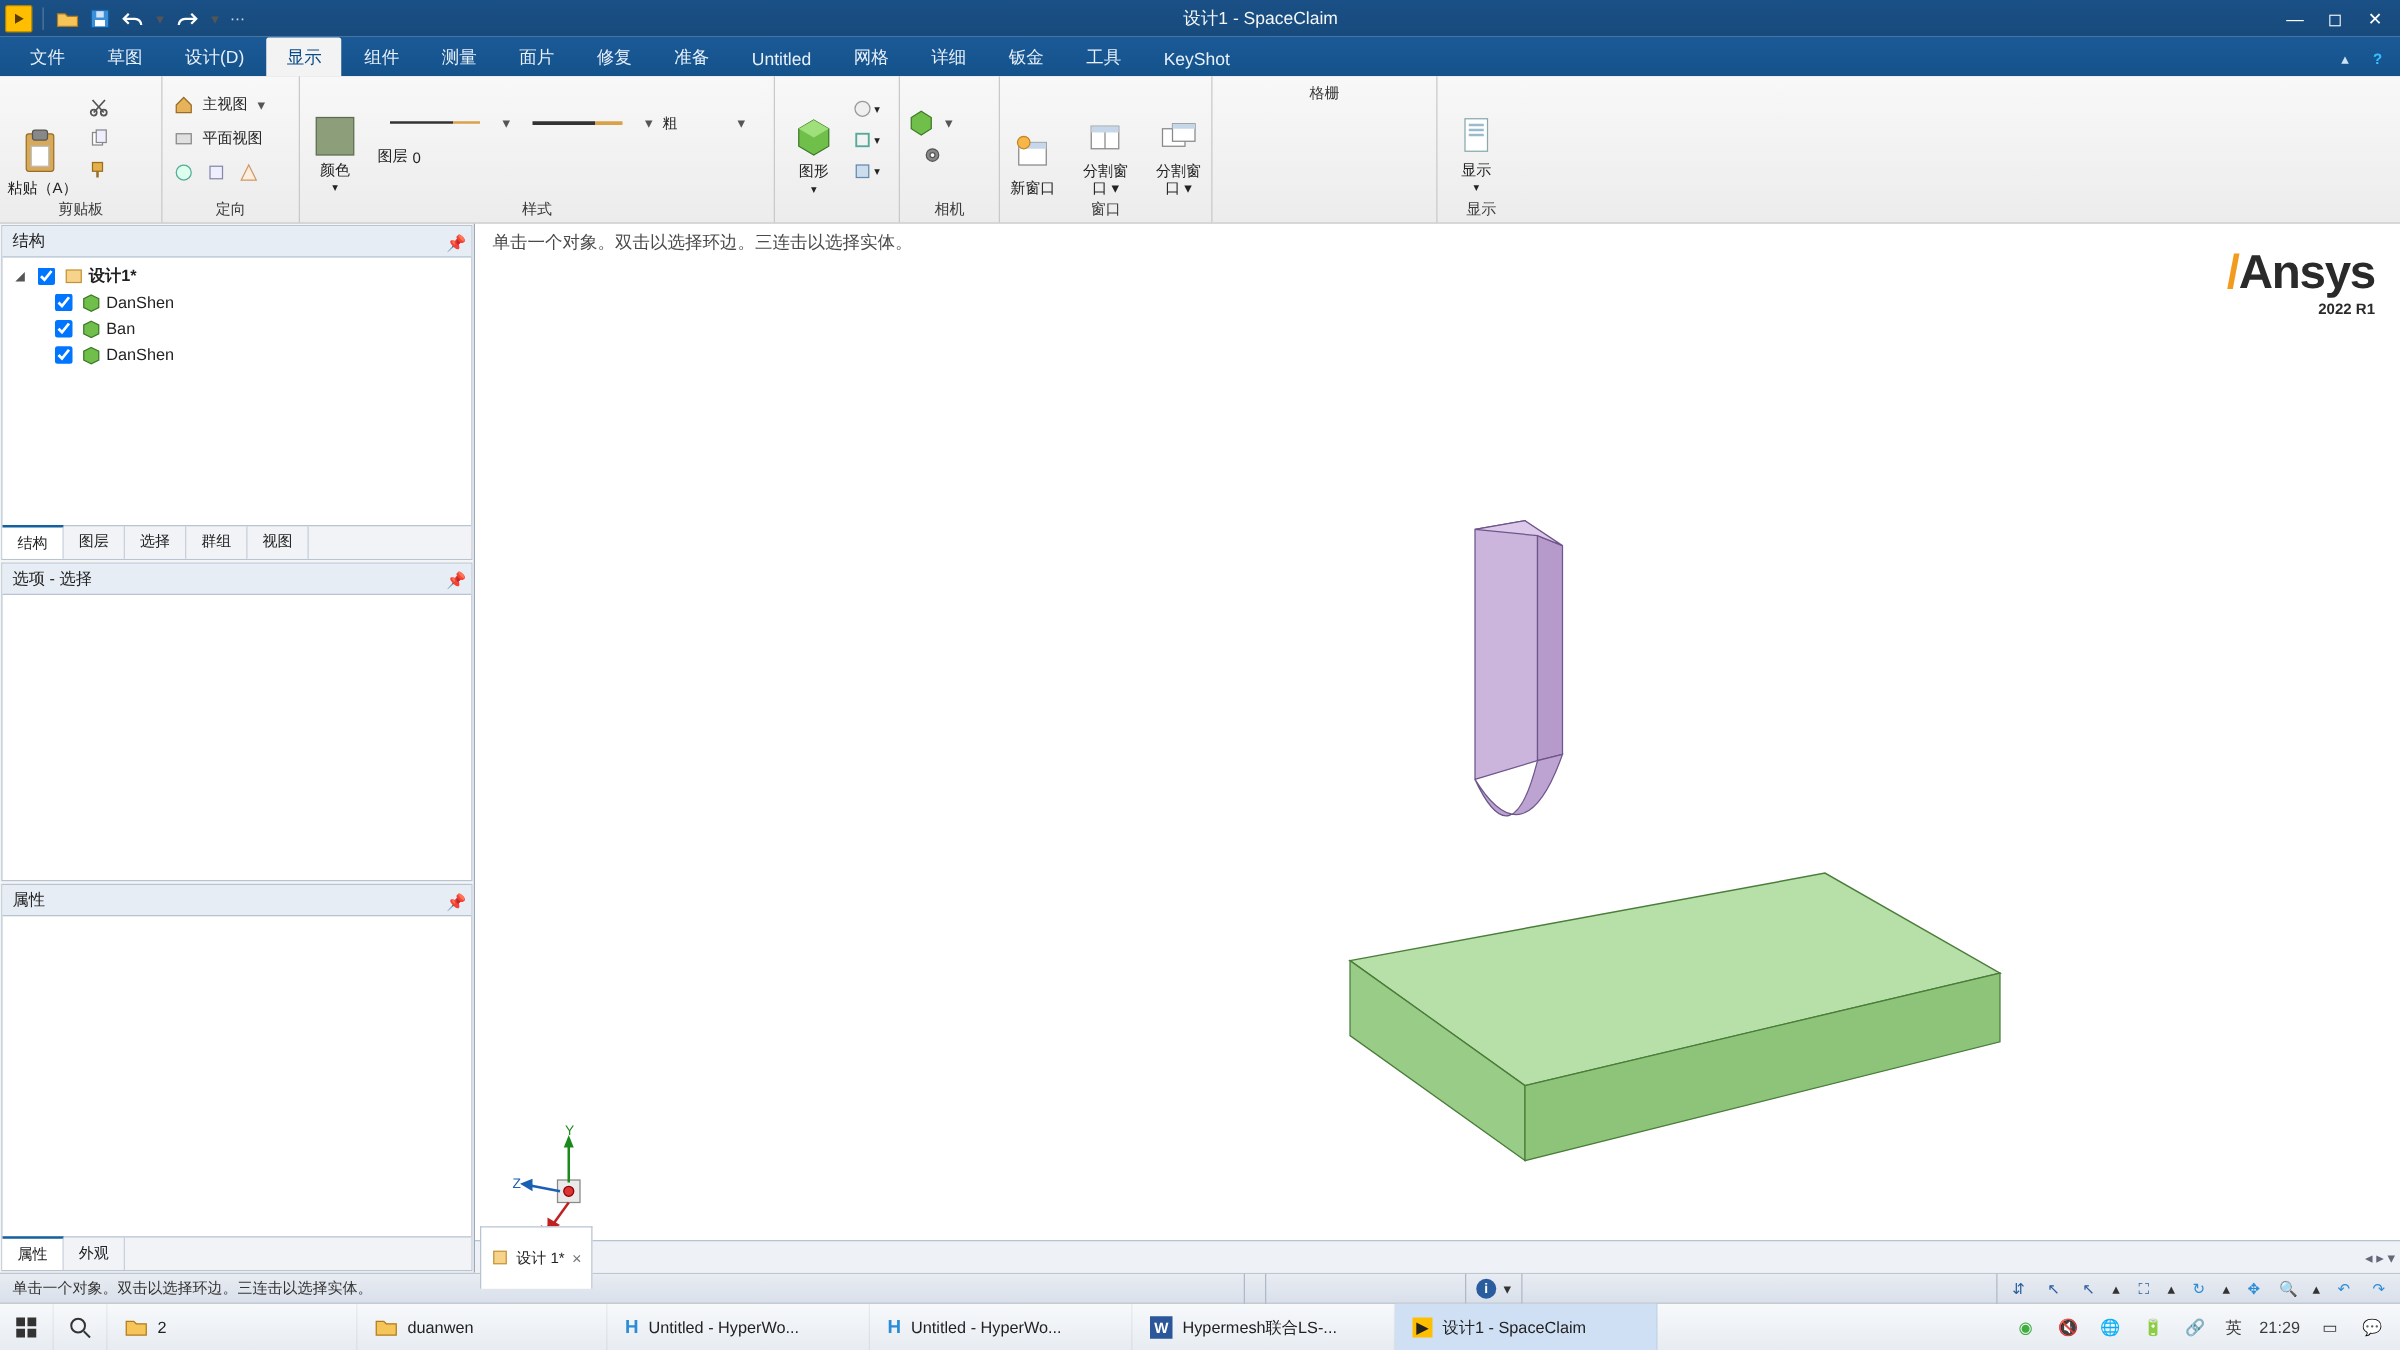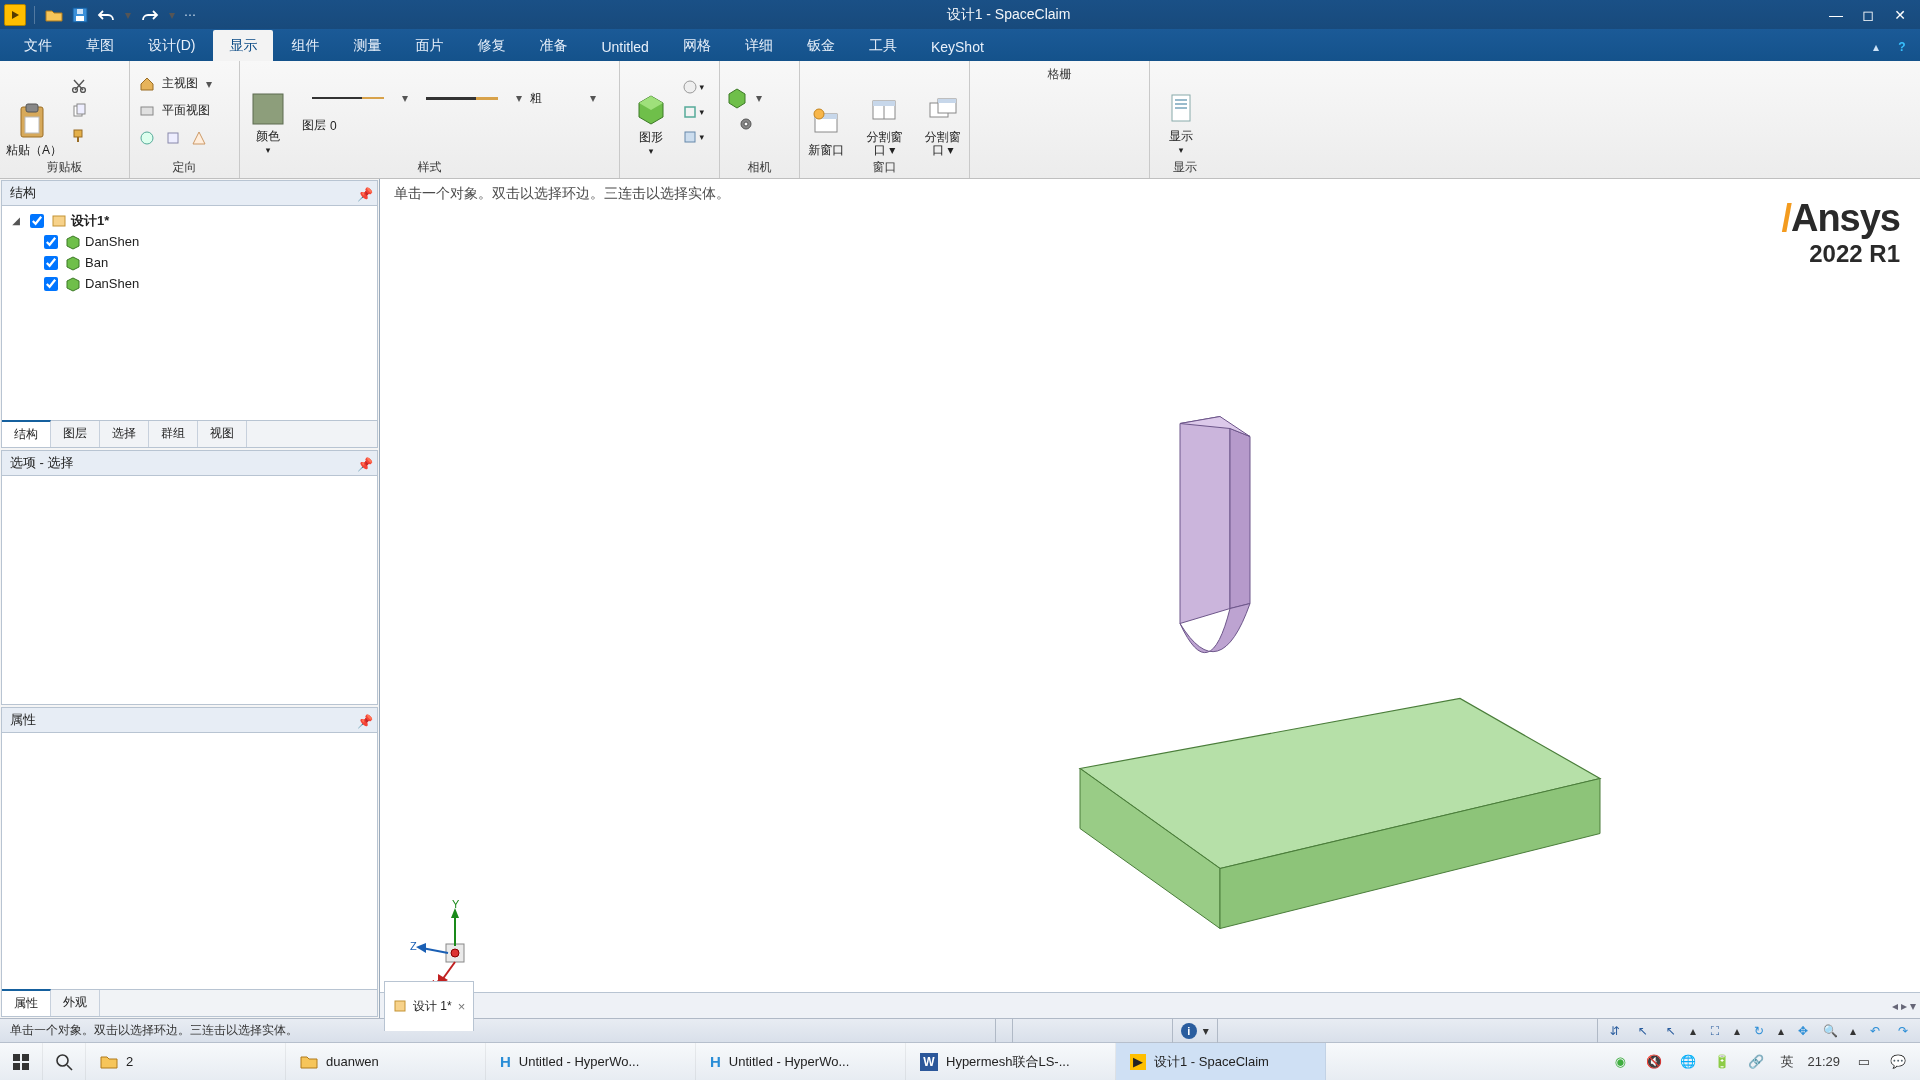--- a/index.html
+++ b/index.html
@@ -52,21 +52,21 @@
 .subtab{padding:4px 12px;font-size:12px;border-right:1px solid #c7d0dc;cursor:default}
 .subtab.active{background:#fff;border-top:2px solid #15609e;margin-top:-1px}
 #structure-pane{height:268px}
 #options-pane{height:255px}
 #props-pane{flex:1}
 
 .viewport{flex:1;position:relative;background:#fff}
 .hintbar{position:absolute;top:0;left:0;right:0;height:28px;padding:6px 14px;color:#4a4a4a;font-size:14px}
 .brand{position:absolute;top:18px;right:20px;text-align:right;color:#2a2a2a}
 .brand .ansys{font-size:38px;font-weight:700;letter-spacing:-1px;font-family:Arial}
-.brand .ver{font-size:24px;font-weight:700}
+.brand .ver{font-size:12px;font-weight:700}
 .triad{position:absolute;left:30px;bottom:28px;width:90px;height:90px}
 
 .doctabs{height:26px;background:#eef1f6;border-top:1px solid #b8c4d2;display:flex;align-items:center;padding:0 4px;font-size:12px}
 .doctab{display:flex;align-items:center;gap:6px;background:#fff;border:1px solid #b8c4d2;padding:16px 8px;border-bottom:none}
 .doctab .x{color:#777;font-size:13px}
 
 .status{height:24px;background:linear-gradient(#e8ecf3,#d9e0ea);border-top:1px solid #b0b9c6;display:flex;align-items:center;font-size:12px;color:#333}
 .status .msg{flex:1;padding:0 10px}
 .status .sbox{height:24px;border-left:1px solid #b0b9c6;display:flex;align-items:center;padding:0 8px;gap:6px}
 .status .ic{width:18px;height:18px;display:flex;align-items:center;justify-content:center;color:#2a5d9e}

